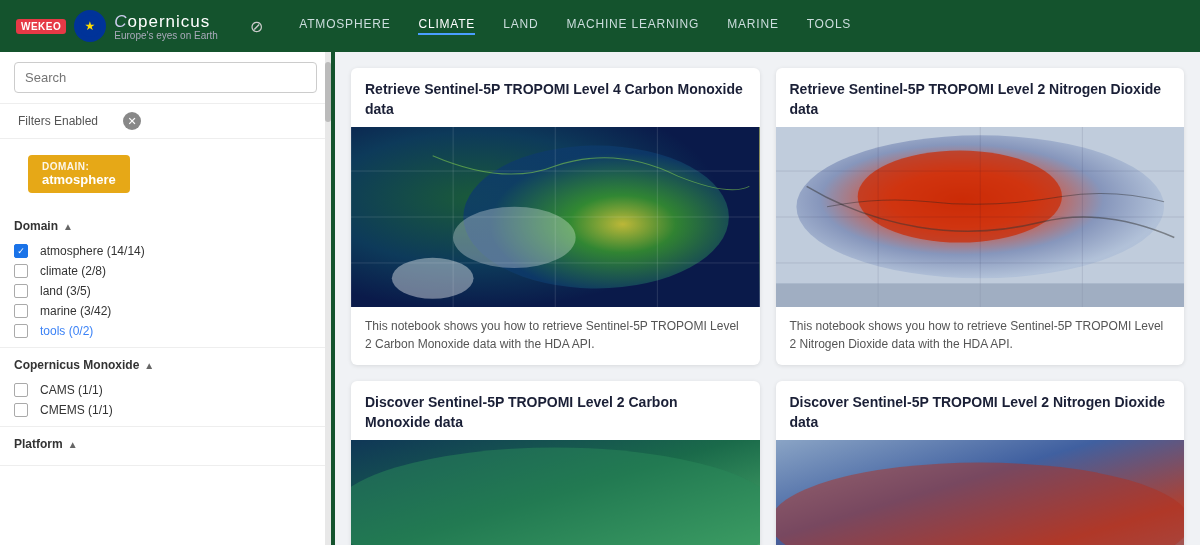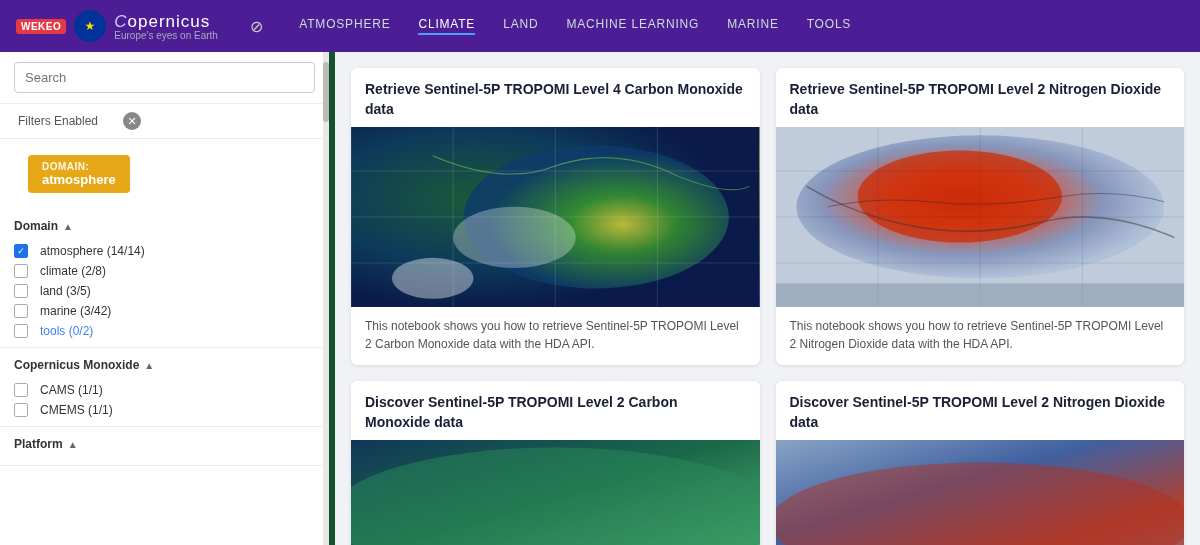--- a/index.html
+++ b/index.html
@@ -2,21 +2,21 @@
 <html><head>
   <meta charset="utf-8">
   <style>
     * { box-sizing: border-box; margin: 0; padding: 0; }
     body { font-family: 'Segoe UI', Arial, sans-serif; font-size: 13px; background: #f0f2f5; overflow: hidden; }
 
     
     .navbar {
       display: flex;
       align-items: center;
-      background: #4c1d95;
+      background: #14532d;
       height: 52px;
       padding: 12px 16px;
       gap: 24px;
     }
     .nav-logo-area {
       display: flex;
       align-items: center;
       gap: 8px;
     }
     .wekeo-badge {
@@ -73,21 +73,21 @@
     .main-layout {
       display: flex;
       height: calc(545px - 52px);
     }
 
     
     .sidebar {
       width: 335px;
       min-width: 335px;
       background: #fff;
-      border-right: 6px solid #14532d;
+      border-right: 4px solid #14532d;
       overflow-y: auto;
       padding: 0;
       position: relative;
     }
     .sidebar-scroll-indicator {
       position: absolute;
       right: 0;
       top: 0;
       width: 6px;
       height: 100%;

